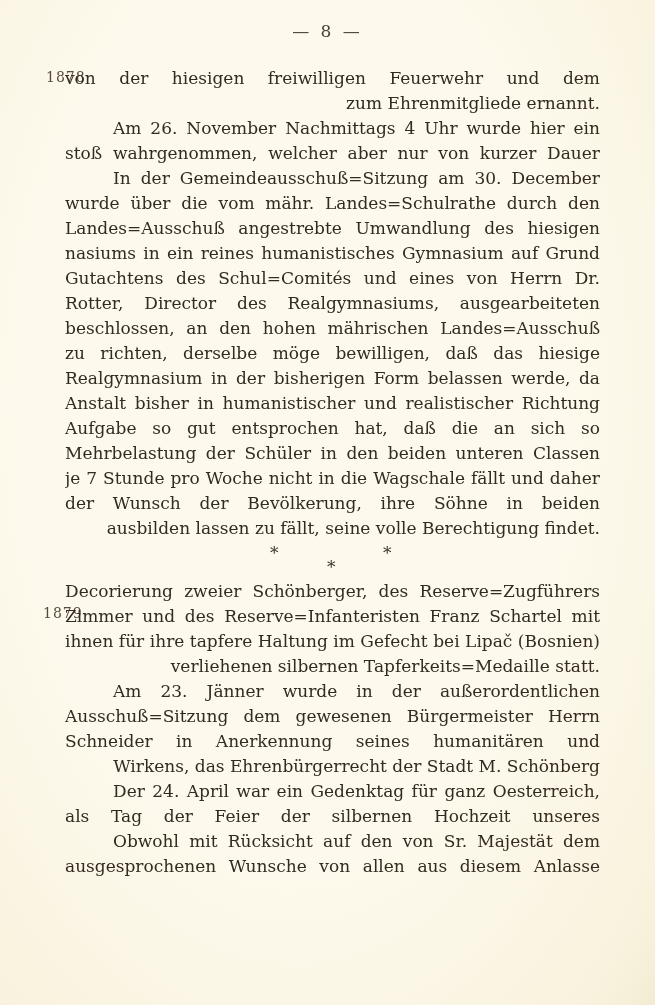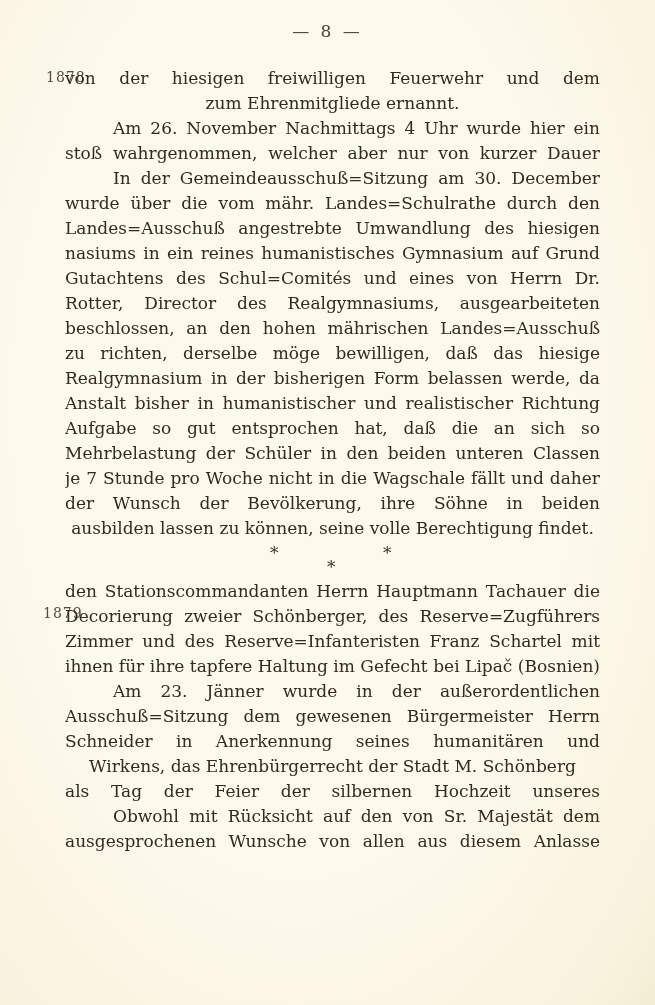--- a/index.html
+++ b/index.html
@@ -35,21 +35,21 @@
   }
   .para{margin:0;}
   .line{
     height:25px;
     line-height:25px;
     font-size:17px;
     overflow:hidden;
     white-space:normal;
   }
   .line.full{text-align:justify;text-align-last:justify;}
-  .line.last{text-align:center;}
+  .line.last{text-align:right;}
   .line.indent{padding-left:48px;}
   .separator{
     position:relative;
     height:38px;
   }
   .separator .ast{
     position:absolute;
     font-size:17px;
     color:#3a3226;
   }
@@ -81,40 +81,41 @@
         <div class="line full">Gutachtens des Schul=Comités und eines von Herrn Dr. Leopold</div>
         <div class="line full">Rotter, Director des Realgymnasiums, ausgearbeiteten Berichtes</div>
         <div class="line full">beschlossen, an den hohen mährischen Landes=Ausschuß die Bitte</div>
         <div class="line full">zu richten, derselbe möge bewilligen, daß das hiesige Landes=</div>
         <div class="line full">Realgymnasium in der bisherigen Form belassen werde, da diese</div>
         <div class="line full">Anstalt bisher in humanistischer und realistischer Richtung ihrer</div>
         <div class="line full">Aufgabe so gut entsprochen hat, daß die an sich so unbedeutende</div>
         <div class="line full">Mehrbelastung der Schüler in den beiden unteren Classen durch</div>
         <div class="line full">je 7 Stunde pro Woche nicht in die Wagschale fällt und daher</div>
         <div class="line full">der Wunsch der Bevölkerung, ihre Söhne in beiden Richtungen</div>
-        <div class="line last">ausbilden lassen zu können, seine volle Berechtigung findet.</div>
+        <div class="line last">ausbilden lassen zu fällt, seine volle Berechtigung findet.</div>
       </div>
       <div class="separator">
         <span class="ast ast-1">*</span>
         <span class="ast ast-2">*</span>
         <span class="ast ast-3">*</span>
       </div>
       <div class="para">
-        <div class="line full">den Stationscommandanten Herrn Hauptmann Tachauer die</div>
         <div class="line full">Decorierung zweier Schönberger, des Reserve=Zugführers Adolf</div>
         <div class="line full">Zimmer und des Reserve=Infanteristen Franz Schartel mit der</div>
         <div class="line full">ihnen für ihre tapfere Haltung im Gefecht bei Lipač (Bosnien)</div>
+        <div class="line last">verliehenen silbernen Tapferkeits=Medaille statt.</div>
       </div>
       <div class="para">
         <div class="line full indent">Am 23. Jänner wurde in der außerordentlichen Gemeinde=</div>
         <div class="line full">Ausschuß=Sitzung dem gewesenen Bürgermeister Herrn Ferd. Joh.</div>
         <div class="line full">Schneider in Anerkennung seines humanitären und großmüthigen</div>
         <div class="line last">Wirkens, das Ehrenbürgerrecht der Stadt M. Schönberg verliehen.</div>
       </div>
       <div class="para">
+        <div class="line full indent">Der 24. April war ein Gedenktag für ganz Oesterreich,</div>
         <div class="line full">als Tag der Feier der silbernen Hochzeit unseres allerhöchsten</div>
       </div>
       <div class="para">
         <div class="line full indent">Obwohl mit Rücksicht auf den von Sr. Majestät dem Kaiser</div>
         <div class="line full">ausgesprochenen Wunsche von allen aus diesem Anlasse geplanten</div>
       </div>
     </div>
 </div>
 
 </body></html>

